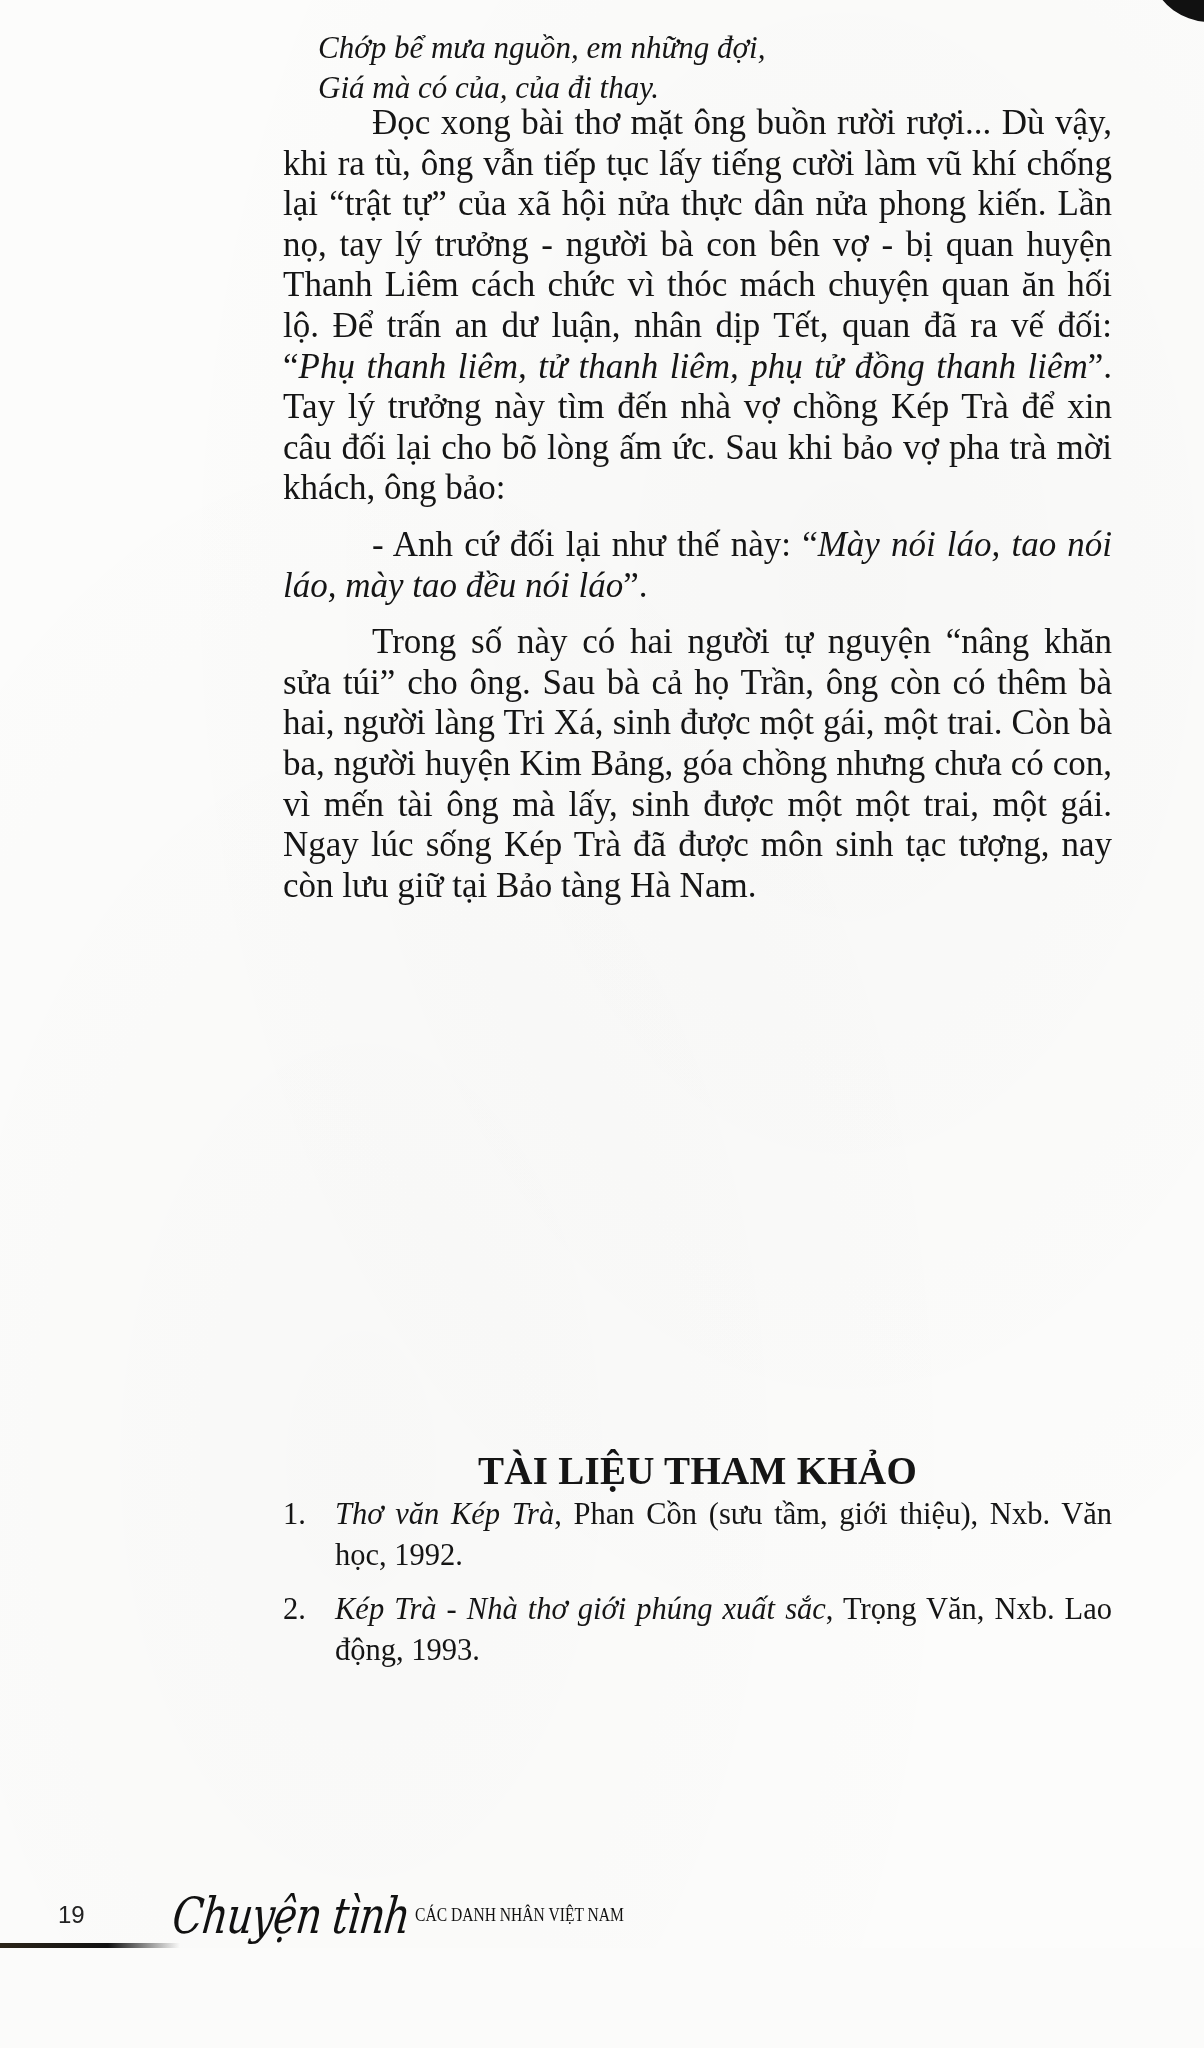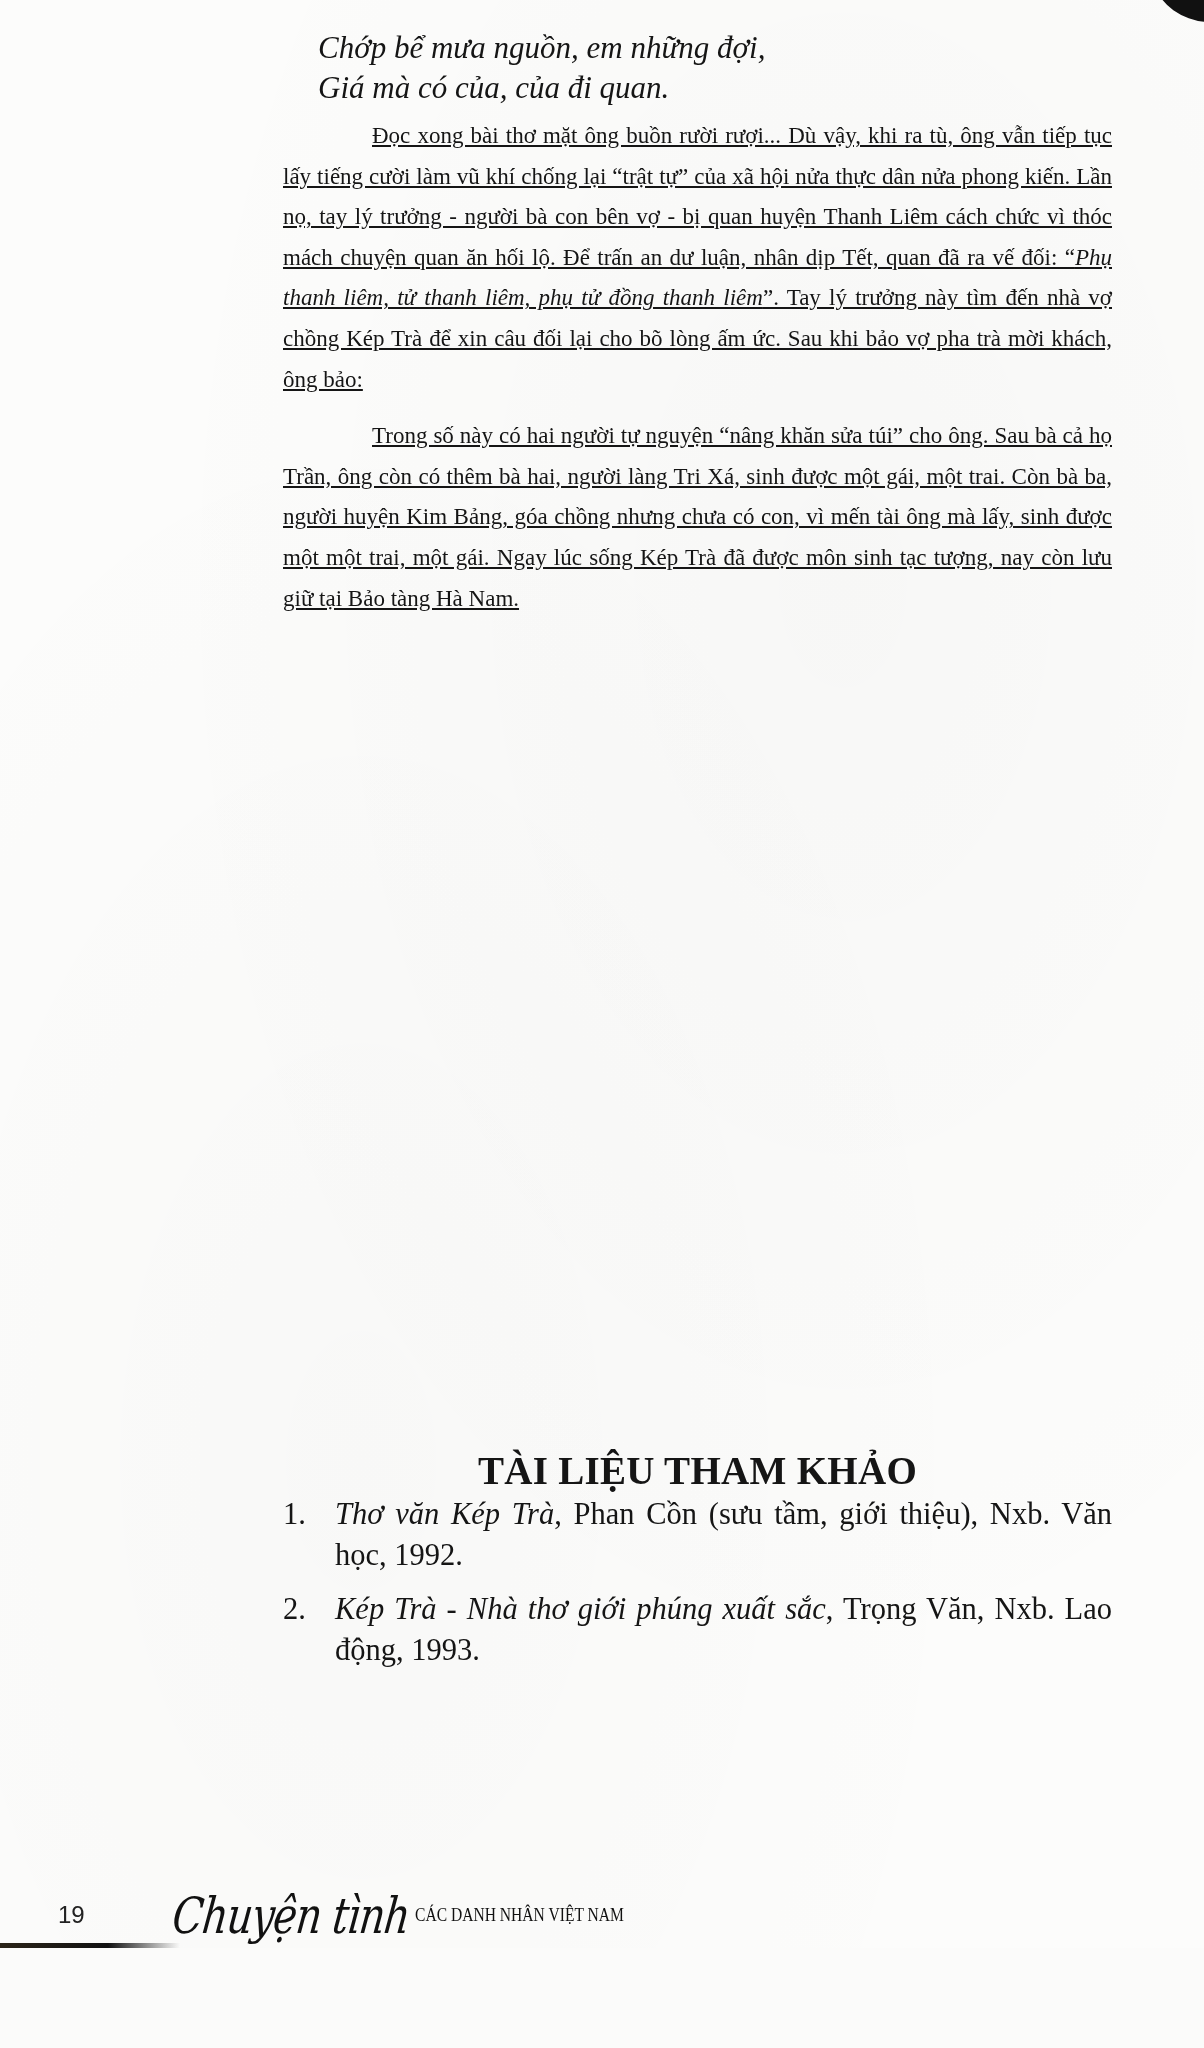--- a/index.html
+++ b/index.html
@@ -23,22 +23,22 @@
   .bottom-edge {
     position: absolute; left: 0; bottom: 0; width: 180px; height: 5px;
     background: linear-gradient(90deg, #2b2418, #111 60%, rgba(0,0,0,0));
   }
   .poem {
     position: absolute; left: 318px; top: 28px;
     font-style: italic; font-size: 31px; line-height: 40px;
   }
   .poem div { white-space: nowrap; }
   .body-text {
-    position: absolute; left: 283px; top: 116px; width: 829px;
-    font-size: 23px; line-height: 40.6px; text-align: justify; text-decoration: underline;
+    position: absolute; left: 283px; top: 103px; width: 829px;
+    font-size: 35px; line-height: 40.6px; text-align: justify;
   }
   .body-text p { margin: 0 0 16px 0; text-indent: 89px; }
   .body-text em { font-style: italic; }
   .heading {
     position: absolute; left: 283px; width: 829px; top: 1448px;
     text-align: center; font-weight: bold; font-size: 39px; letter-spacing: 0.3px;
   }
   .refs {
     position: absolute; left: 283px; top: 1494px; width: 829px;
     font-size: 30.5px; line-height: 40.6px;
@@ -68,26 +68,29 @@
 </style>
 </head>
 <body>
 
 <div class="page">
   <div class="corner-shadow"></div>
   <div class="bottom-edge"></div>
 
   <div class="poem">
     <div>Chớp bể mưa nguồn, em những đợi,</div>
-    <div>Giá mà có của, của đi quan.</div>
+    <div>Giá mà có của, của đi thay.</div>
   </div>
 
   <div class="body-text">
     <p>
       <span>Đọc xong bài thơ mặt ông buồn rười rượi... Dù vậy, khi ra tù, ông vẫn tiếp tục lấy tiếng cười làm vũ khí chống lại “trật tự” của xã hội nửa thực dân nửa phong kiến. Lần nọ, tay lý trưởng - người bà con bên vợ - bị quan huyện Thanh Liêm cách chức vì thóc mách chuyện quan ăn hối lộ. Để trấn an dư luận, nhân dịp Tết, quan đã ra vế đối: “</span><em>Phụ thanh liêm, tử thanh liêm, phụ tử đồng thanh liêm</em><span>”. Tay lý trưởng này tìm đến nhà vợ chồng Kép Trà để xin câu đối lại cho bõ lòng ấm ức. Sau khi bảo vợ pha trà mời khách, ông bảo:</span>
+    </p>
+    <p>
+      <span>- Anh cứ đối lại như thế này: “</span><em>Mày nói láo, tao nói láo, mày tao đều nói láo</em><span>”.</span>
     </p>
     <p>
       <span>Trong số này có hai người tự nguyện “nâng khăn sửa túi” cho ông. Sau bà cả họ Trần, ông còn có thêm bà hai, người làng Tri Xá, sinh được một gái, một trai. Còn bà ba, người huyện Kim Bảng, góa chồng nhưng chưa có con, vì mến tài ông mà lấy, sinh được một một trai, một gái. Ngay lúc sống Kép Trà đã được môn sinh tạc tượng, nay còn lưu giữ tại Bảo tàng Hà Nam.</span>
     </p>
   </div>
 
   <div class="heading">TÀI LIỆU THAM KHẢO</div>
 
   <div class="refs">
     <div class="ref-item">

